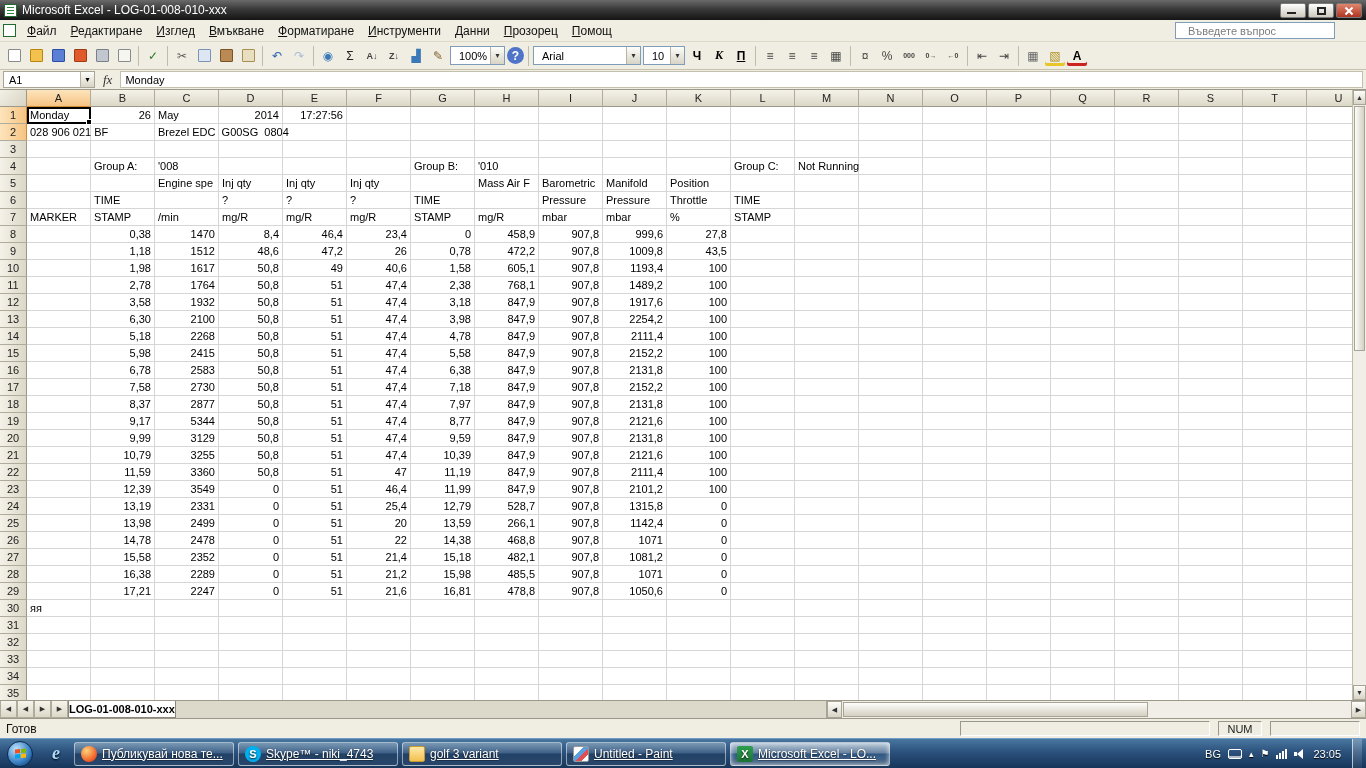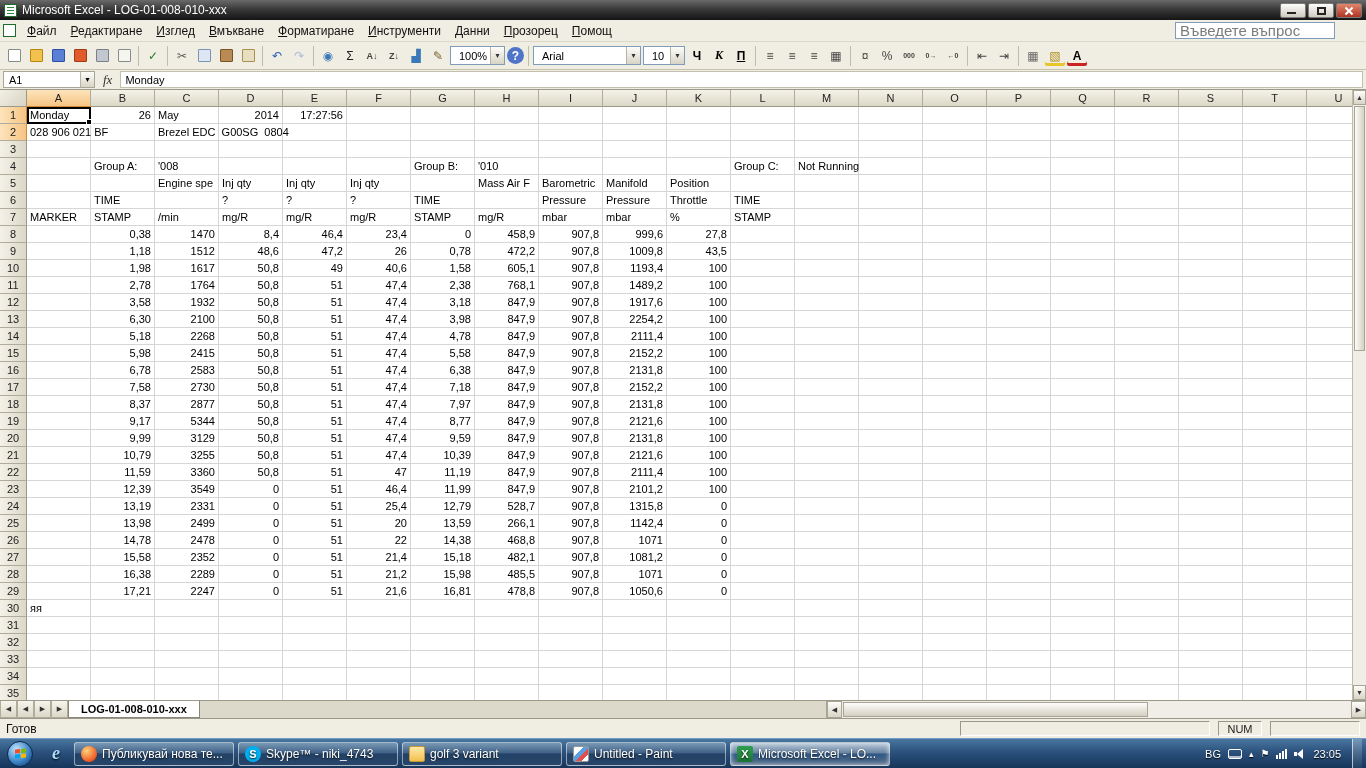--- a/index.html
+++ b/index.html
@@ -18,21 +18,21 @@
   .cbtn.close{background:linear-gradient(#e0876d,#b03323);}
   .cbtn.close::before,.cbtn.close::after{content:"";position:absolute;left:7px;top:6px;width:10px;height:2px;background:#fff;}
   .cbtn.close::before{transform:rotate(45deg);}  .cbtn.close::after{transform:rotate(-45deg);}
 
   
   .menubar{height:22px;background:#f0eee2;display:flex;align-items:center;font-size:12px;padding:0 3px;border-bottom:1px solid #ddd9c8;flex:none;}
   .mb-icon{width:13px;height:13px;background:#fff;border:1px solid #1e6b2e;margin-right:4px;flex:none;}
   .mitems{display:flex;}
   .mitem{display:inline-block;padding:3px 7px;color:#111;cursor:default;}
   .mitem::first-letter{text-decoration:underline;}
-  .qbox{margin-left:auto;margin-right:28px;width:160px;height:17px;border:1px solid #7f9db9;background:#fff;font-size:15px;padding:0 4px;color:#444;font-family:"Liberation Sans",sans-serif;}
+  .qbox{margin-left:auto;margin-right:28px;width:160px;height:17px;border:1px solid #7f9db9;background:#fff;font-size:11px;padding:0 12px;color:#444;font-family:"Liberation Sans",sans-serif;}
   .qbox::placeholder{color:#7c7c7c;opacity:1;}
 
   
   .toolbar{height:28px;background:#f0eee2;border-bottom:1px solid #c6c2ae;display:flex;align-items:center;padding:0 4px;gap:2px;font-size:11px;flex:none;}
   .tbtn{width:20px;height:20px;display:flex;align-items:center;justify-content:center;border-radius:2px;font-size:12px;flex:none;cursor:default;}
   .iblock{width:13px;height:13px;border:1px solid rgba(0,0,0,.28);border-radius:1px;display:block;}
   .sep{width:1px;height:20px;background:#c0bcaa;margin:0 2px;flex:none;}
   .combo{height:19px;background:#fff;border:1px solid #7f9db9;display:flex;align-items:center;padding-left:8px;flex:none;overflow:hidden;}
   .combo-val{flex:1;white-space:nowrap;overflow:hidden;font-size:11px;}
   .combo-caret{width:14px;height:100%;background:linear-gradient(#fdfdfa,#d8d4c6);border-left:1px solid #b8b4a4;display:flex;align-items:center;justify-content:center;font-size:8px;color:#333;flex:none;}
@@ -69,21 +69,21 @@
 
   
   .vscroll{width:14px;flex:none;background:#f0eee6;border-left:1px solid #c0bcaa;display:flex;flex-direction:column;}
   .sbtn{height:15px;width:100%;background:linear-gradient(#fdfdfa,#d8d4c6);border:1px solid #a8a496;font-size:7px;display:flex;align-items:center;justify-content:center;color:#333;flex:none;}
   .vthumb{height:245px;margin:1px;background:linear-gradient(90deg,#fdfdfa,#d4d0c2);border:1px solid #a8a496;flex:none;}
   .vspace{flex:1;}
 
   
   .tabbar{height:18px;background:#dcd8ca;display:flex;align-items:stretch;border-top:1px solid #9c988a;flex:none;font-size:11px;}
   .tnav{width:17px;background:linear-gradient(#f6f4ec,#dcd8c8);border:1px solid #b0ac9c;border-top:none;display:flex;align-items:center;justify-content:center;font-size:7px;color:#333;flex:none;}
-  .sheettab{background:#fff;border:1px solid #8a8678;border-top:none;display:flex;align-items:center;padding:0 12px;font-weight:bold;color:#000;flex:none;}
+  .sheettab{background:#fff;border:1px solid #8a8678;border-top:none;display:flex;align-items:center;padding:0 0;font-weight:bold;color:#000;flex:none;}
   .tabfill{flex:1;}
   .hscroll{width:540px;flex:none;display:flex;background:#f0eee6;border-left:1px solid #a8a496;align-items:stretch;}
   .hscroll .sbtn{width:15px;height:auto;}
   .hthumb{width:305px;margin:1px;background:linear-gradient(#fdfdfa,#d4d0c2);border:1px solid #a8a496;flex:none;}
   .hspace{flex:1;}
 
   
   .statusbar{height:20px;background:#f0eee2;border-top:1px solid #9c988a;display:flex;align-items:center;font-size:12px;padding:0 6px;gap:8px;flex:none;color:#111;}
   .st-space{flex:1;}
   .sunken{height:15px;border:1px solid;border-color:#9a968a #ffffff #ffffff #9a968a;font-size:11px;display:flex;align-items:center;justify-content:center;color:#222;}
@@ -93,21 +93,21 @@
   .taskbar{height:30px;background:linear-gradient(#49779f,#2b517c 45%,#16355a);border-top:1px solid #6f9cc8;display:flex;align-items:center;gap:4px;padding:0 2px;flex:none;}
   .orb{width:26px;height:26px;border-radius:50%;margin:0 5px;background:radial-gradient(circle at 35% 30%, #bfe3ff, #3f85c6 55%, #0d3a6e 95%);border:1px solid #0a2a4e;display:flex;align-items:center;justify-content:center;flex:none;}
   .orbflag{width:11px;height:9px;transform:skewY(-6deg);background:
     linear-gradient(#f25022,#f25022) 0 0/5px 4px no-repeat,
     linear-gradient(#7fba00,#7fba00) 6px 0/5px 4px no-repeat,
     linear-gradient(#00a4ef,#00a4ef) 0 5px/5px 4px no-repeat,
     linear-gradient(#ffb900,#ffb900) 6px 5px/5px 4px no-repeat;}
   .ie{width:28px;height:26px;display:flex;align-items:center;justify-content:center;color:#aadcff;font:italic bold 18px "Liberation Serif",serif;text-shadow:0 1px 2px #000;flex:none;}
   .taskbtn{width:160px;height:24px;border:1px solid rgba(255,255,255,.5);border-radius:3px;background:linear-gradient(rgba(255,255,255,.30),rgba(255,255,255,.10) 45%,rgba(0,0,0,.15) 50%,rgba(255,255,255,.06));display:flex;align-items:center;gap:5px;padding:0 6px;color:#fff;font-size:12px;text-shadow:0 1px 2px rgba(0,0,0,.85);overflow:hidden;flex:none;}
   .taskbtn.active{background:linear-gradient(rgba(255,255,255,.6),rgba(255,255,255,.3) 45%,rgba(60,110,160,.35) 50%,rgba(255,255,255,.25));box-shadow:inset 0 0 5px rgba(255,255,255,.7);}
-  .tlabel{white-space:nowrap;overflow:hidden;}
+  .tlabel{white-space:nowrap;overflow:hidden;text-decoration:underline;}
   .ticon{width:16px;height:16px;flex:none;display:flex;align-items:center;justify-content:center;font-size:11px;font-weight:bold;border-radius:2px;}
   .icon-firefox{background:radial-gradient(circle at 35% 30%,#ffd27a,#f05a24 70%,#a02c12);border-radius:50%;}
   .icon-skype{background:#00aff0;border-radius:50%;color:#fff;}
   .icon-folder{background:linear-gradient(#ffe9a8,#f3c04f);border:1px solid #c79a33;}
   .icon-paint{background:linear-gradient(135deg,#ffffff 35%,#5aa0e0 35% 55%,#e05050 55% 75%,#ffffff 75%);border:1px solid #999;}
   .icon-excel{background:linear-gradient(#2f9e4f,#1c7434);color:#fff;}
   .tray{margin-left:auto;display:flex;align-items:center;gap:7px;color:#fff;font-size:11px;text-shadow:0 1px 1px #000;padding-right:2px;}
   .kbd{width:14px;height:10px;border:1px solid #fff;border-radius:2px;box-shadow:inset 0 -2px 0 rgba(255,255,255,.65);}
   .chev{font-size:9px;}
   .net{display:inline-flex;align-items:flex-end;gap:1px;height:10px;}

